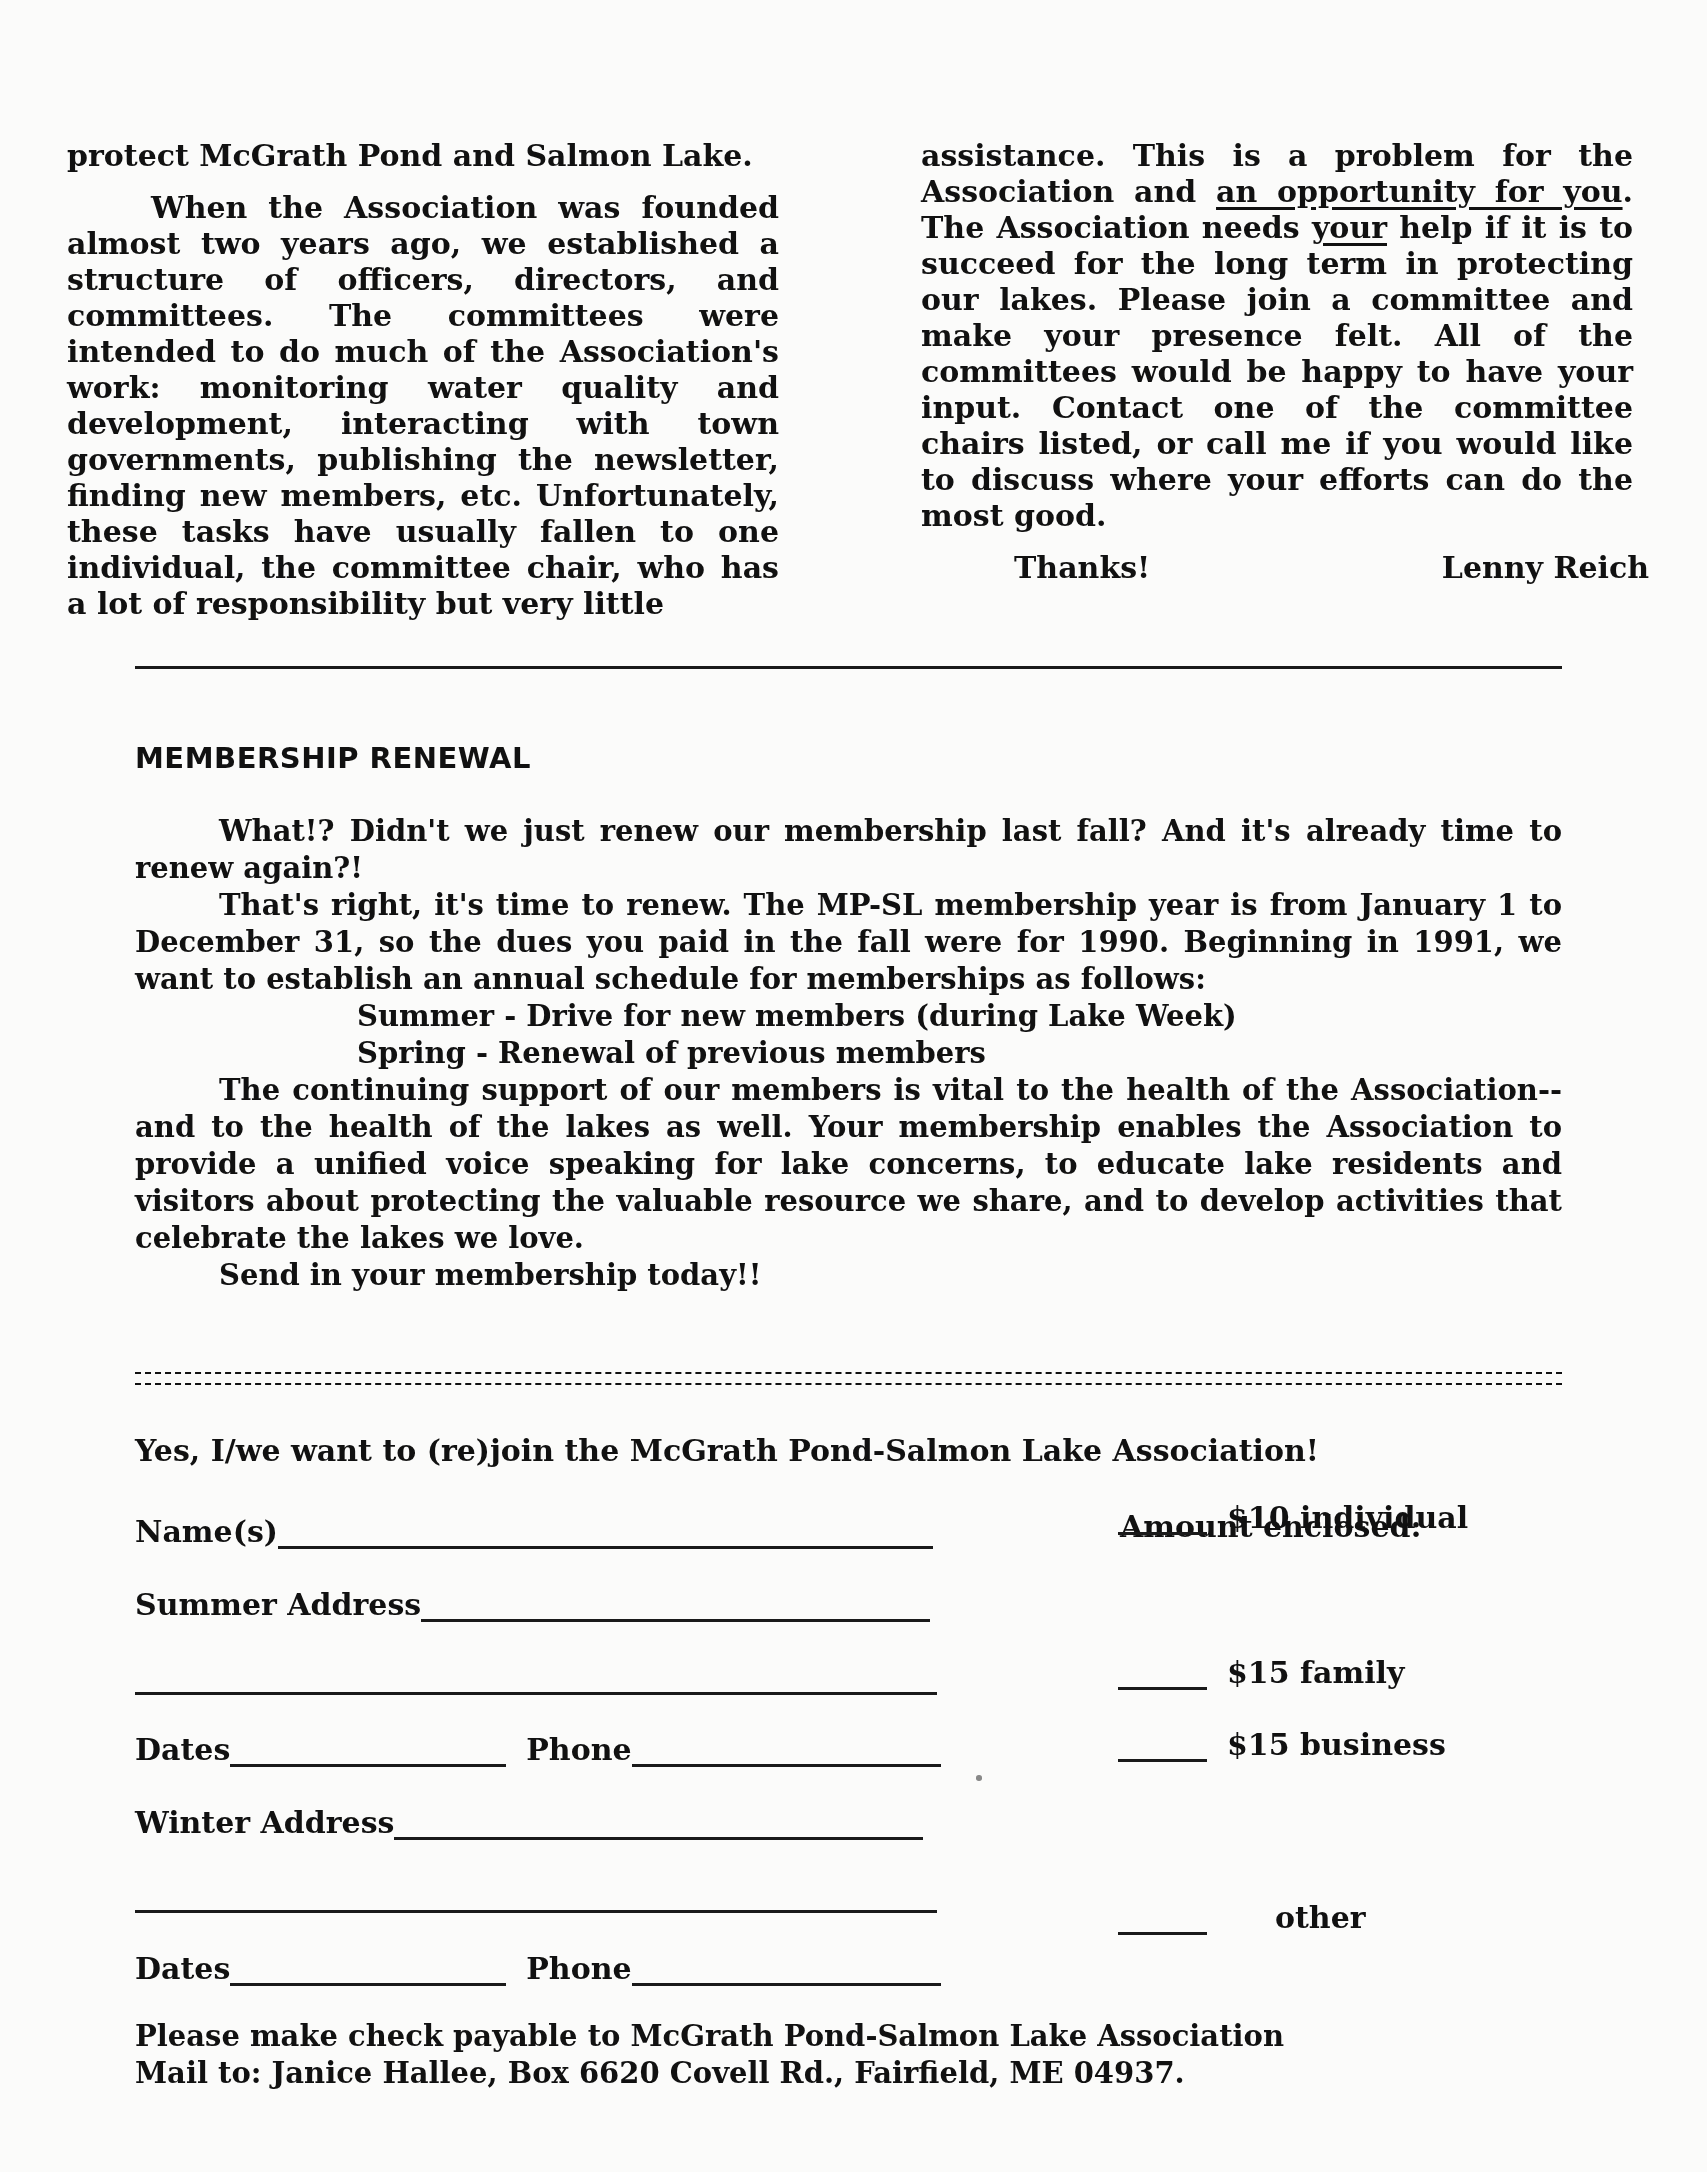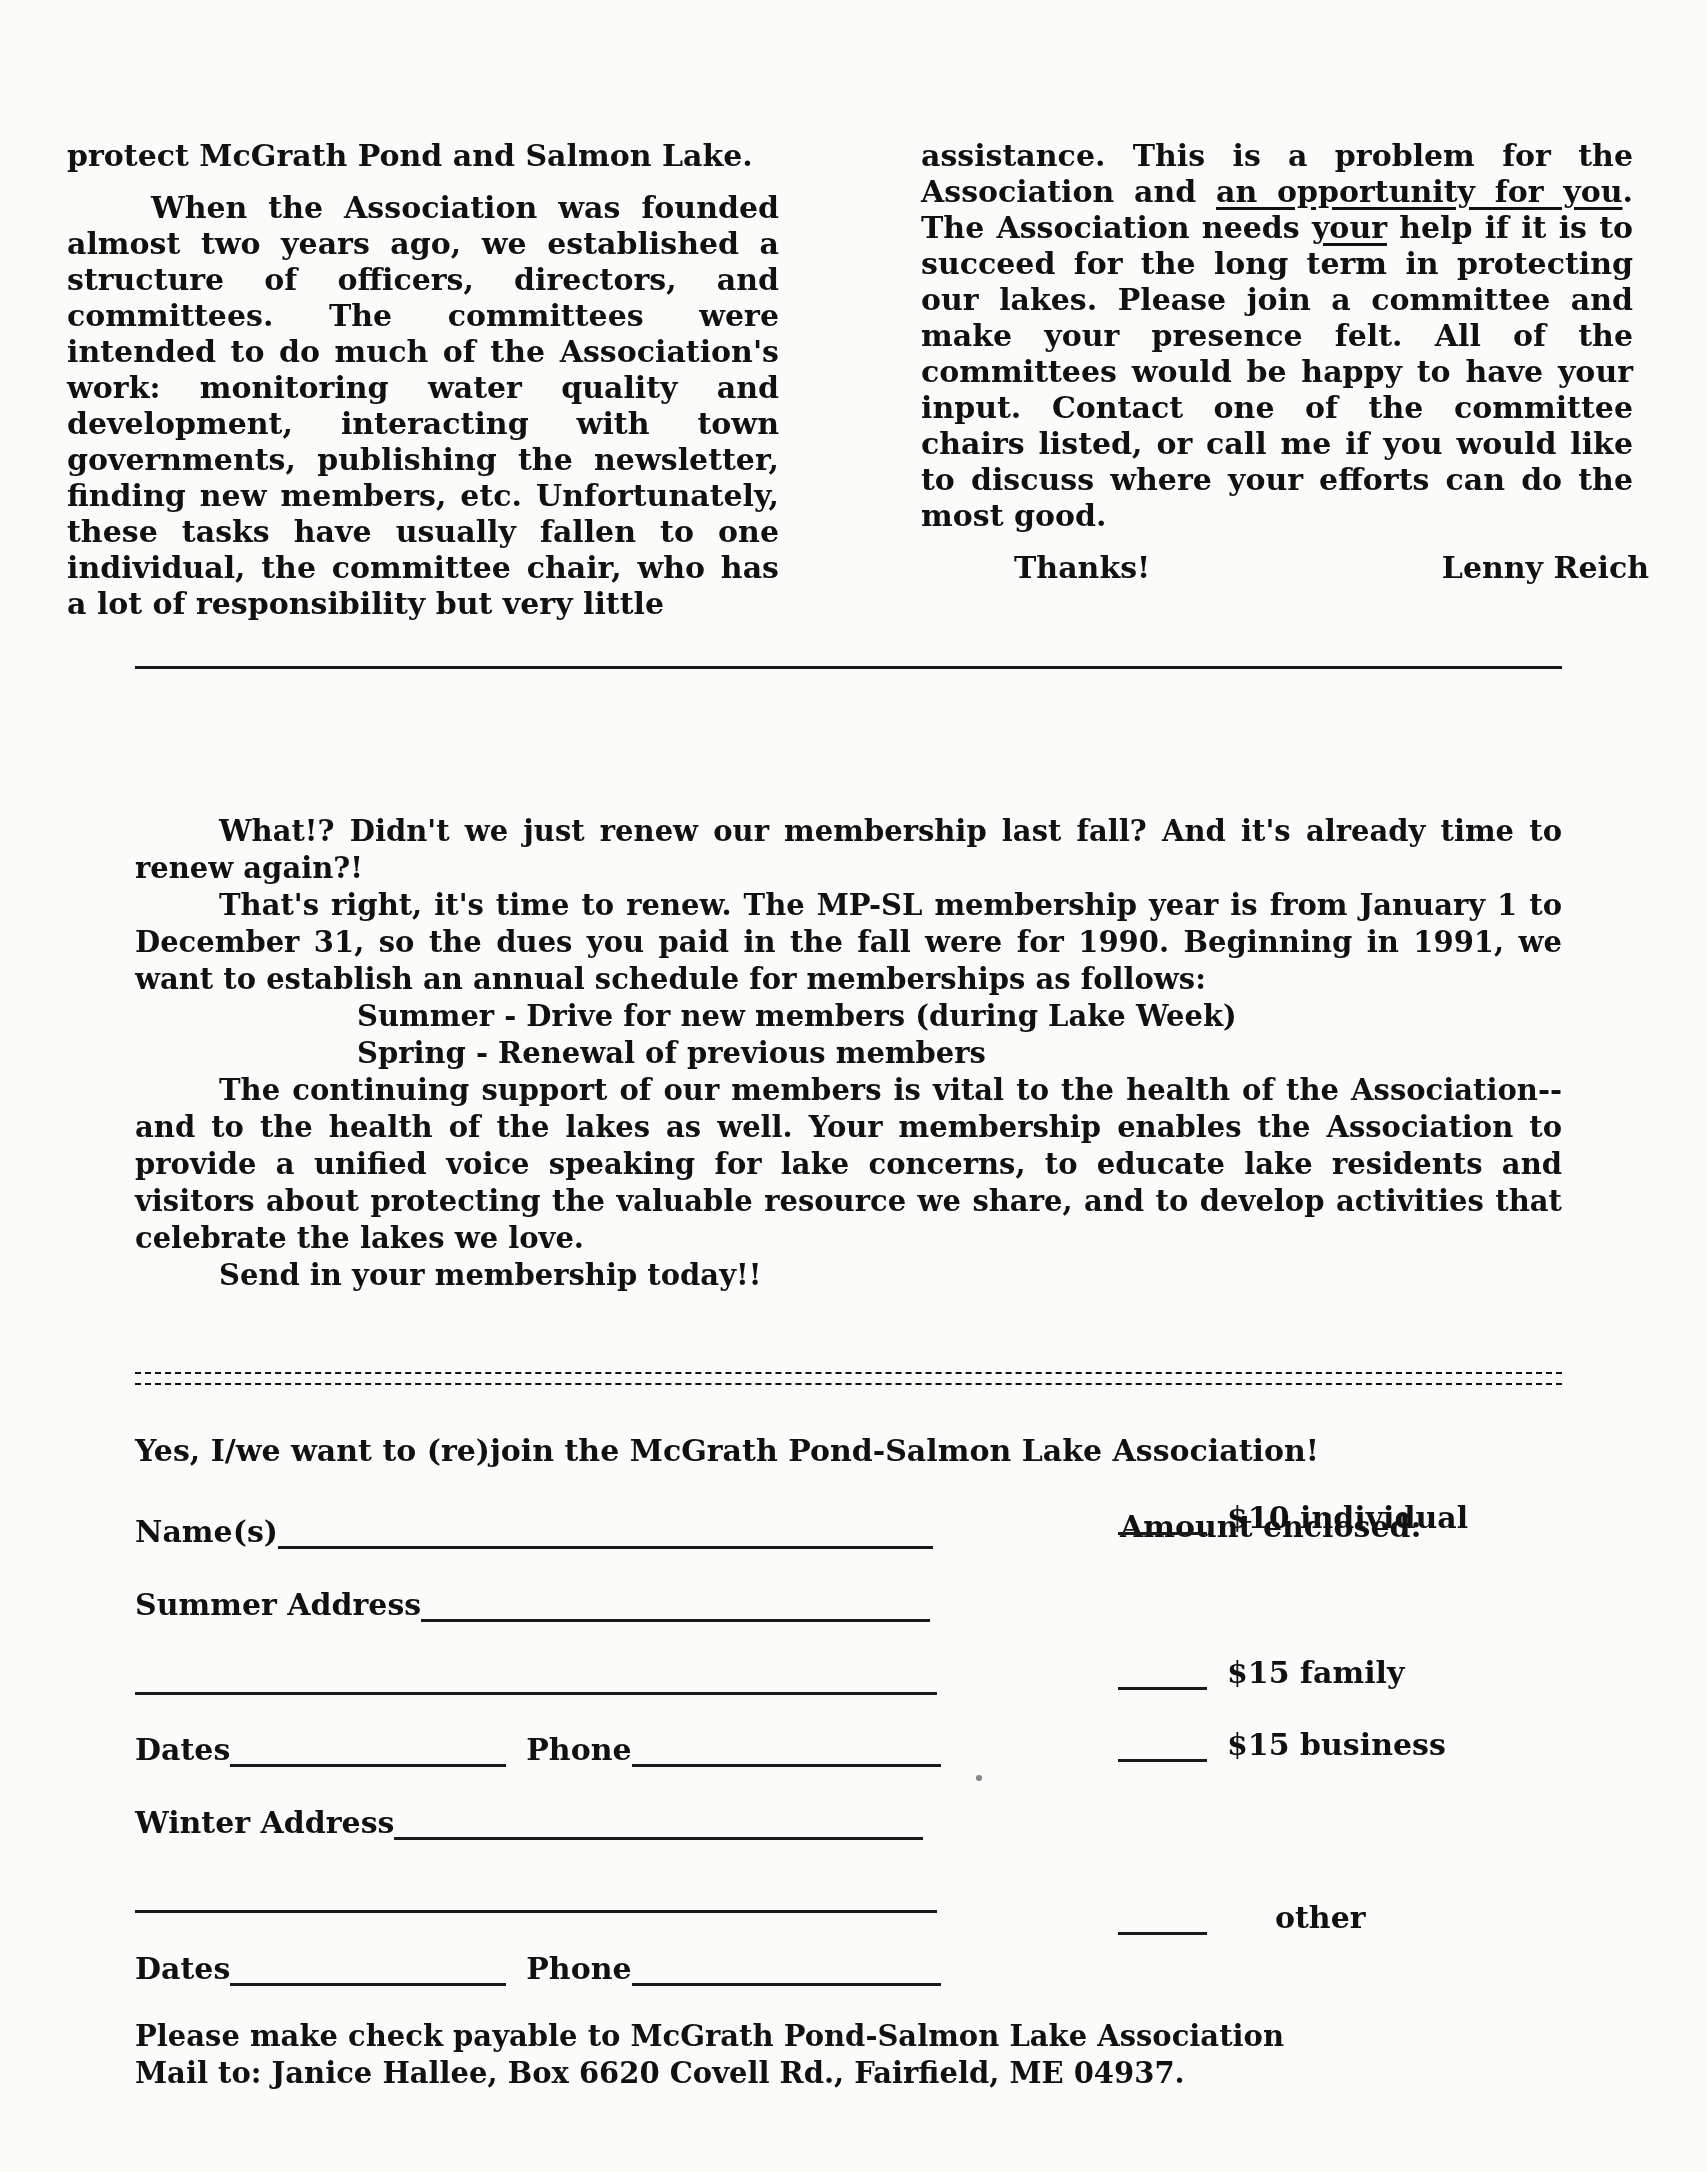--- a/index.html
+++ b/index.html
@@ -120,20 +120,21 @@
   <div class="col col-right">
     <p><span>assistance.  This is a problem for the Association and </span><span class="u">an opportunity for you</span><span>. The Association needs </span><span class="u">your</span><span> help if it is to succeed for the long term in protecting our lakes.  Please join a committee and make your presence felt.  All of the committees would be happy to have your input.  Contact one of the committee chairs listed, or call me if you would like to discuss where your efforts can do the most good.</span></p>
     <div class="sig-row">
       <span>Thanks!</span>
       <span>Lenny Reich</span>
     </div>
   </div>
 
   <div class="rule-solid"></div>
 
+  <div class="section heading">MEMBERSHIP RENEWAL</div>
 
   <div class="section renewal-body">
     <p class="indent">What!?  Didn't we just renew our membership last fall?  And it's already time to renew again?!</p>
     <p class="indent">That's right, it's time to renew.  The MP-SL membership year is from January 1 to December 31, so the dues you paid in the fall were for 1990. Beginning in 1991, we want to establish an annual schedule for memberships as follows:</p>
     <div class="schedule">
       <div>Summer - Drive for new members (during Lake Week)</div>
       <div>Spring - Renewal of previous members</div>
     </div>
     <p class="indent">The continuing support of our members is vital to the health of the Association--and to the health of the lakes as well.  Your membership enables the Association to provide a unified voice speaking for lake concerns, to educate lake residents and visitors about protecting the valuable resource we share, and to develop activities that celebrate the lakes we love.</p>
     <p class="indent">Send in your membership today!!</p>

